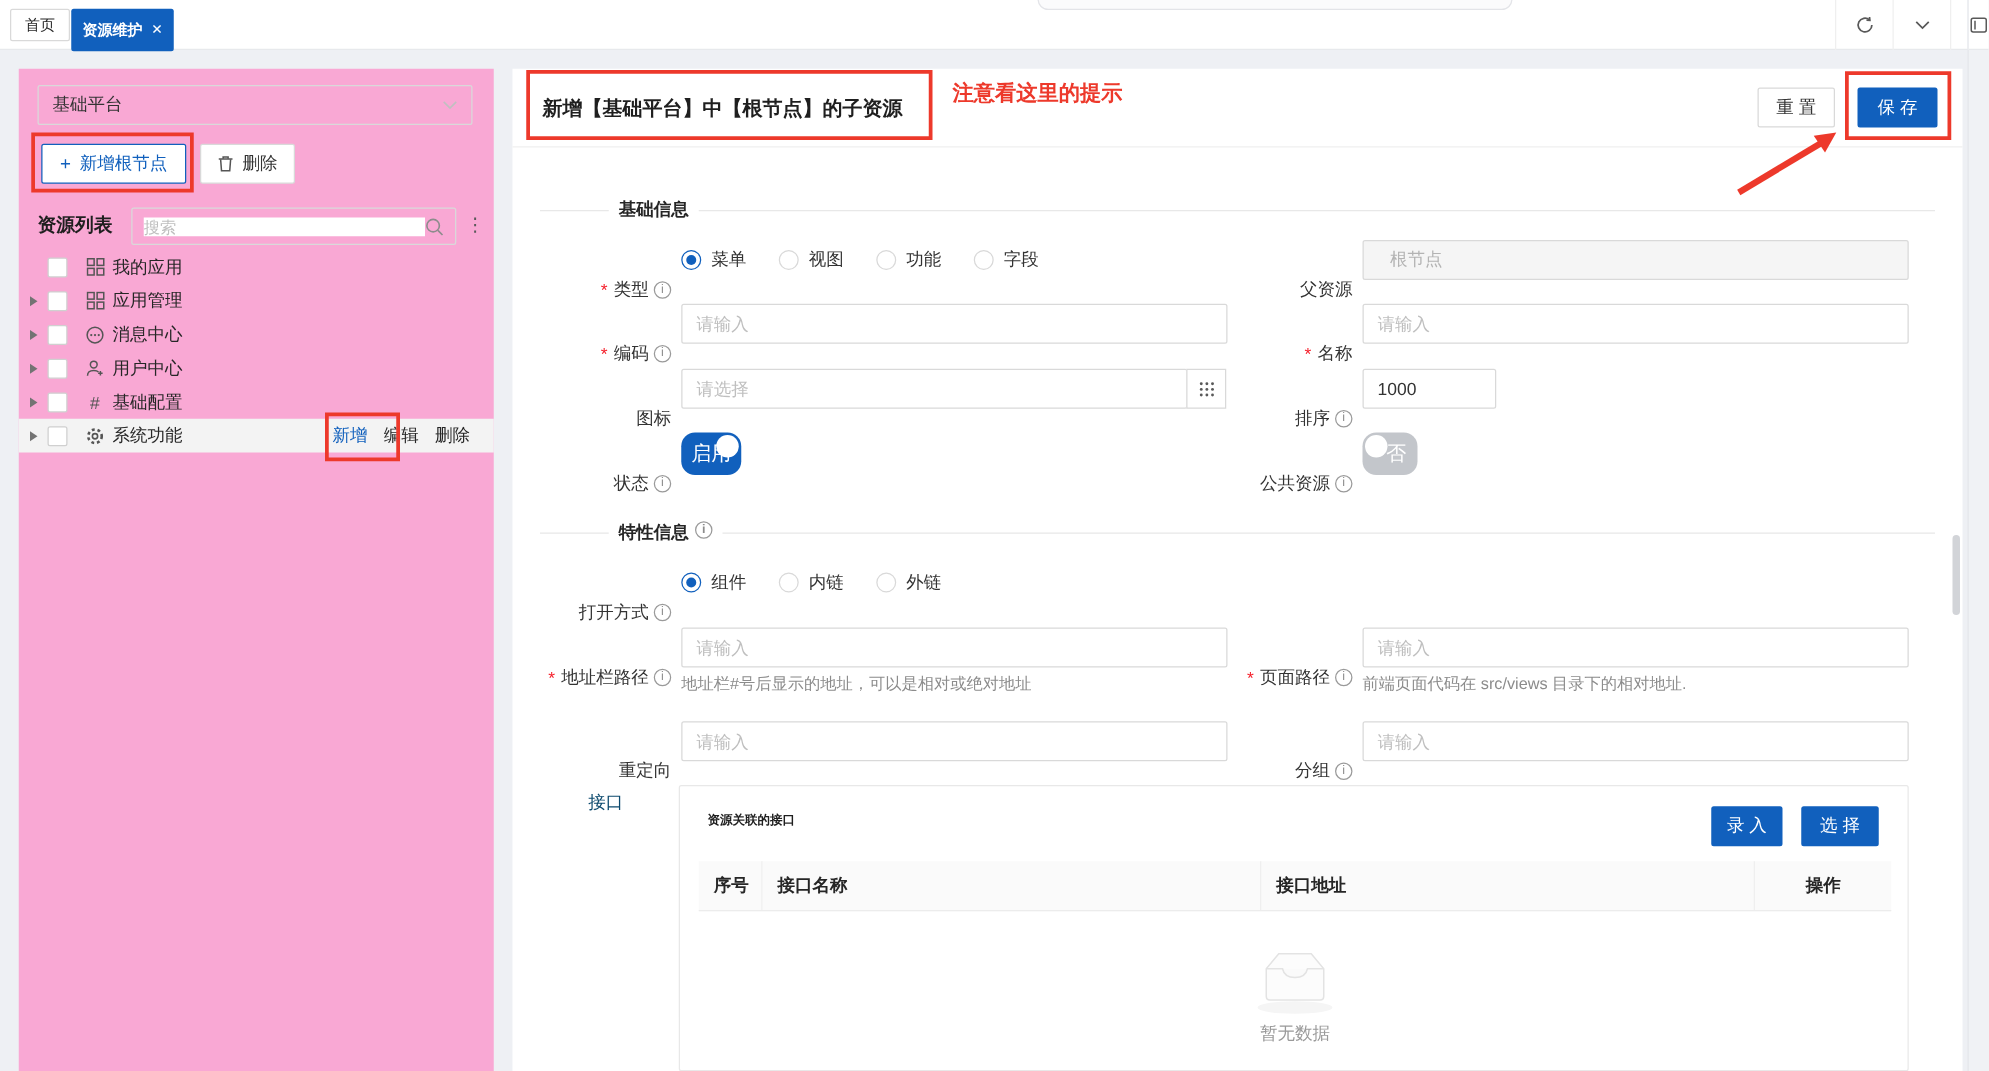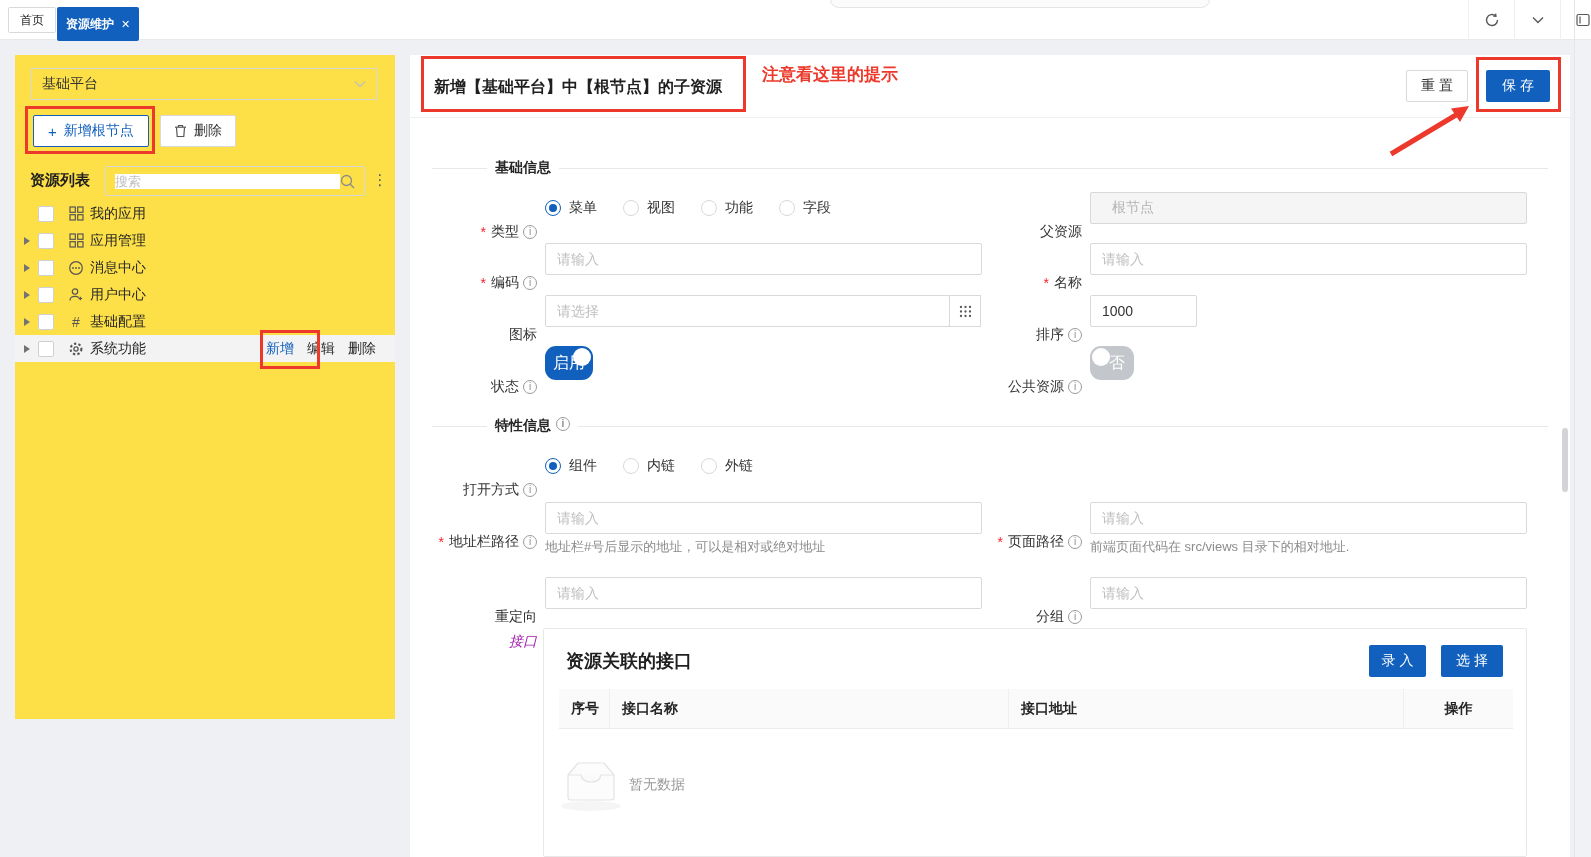--- a/index.html
+++ b/index.html
@@ -16,21 +16,21 @@
   .tab-active { position:absolute; left:57px; top:7px; height:34px; padding:0 9px; background:var(--primary); color:#fff; border-radius:2px; font-size:12px; font-weight:bold; display:flex; align-items:center; gap:7px; cursor:pointer; }
   .tab-close { font-weight:normal; font-size:11px; line-height:1; }
   .tb-cell { position:absolute; top:0; height:40px; width:46px; display:flex; align-items:center; justify-content:center; border-left:1px solid #efefef; cursor:pointer; }
   .tb-refresh { left:1468px; }
   .tb-chevron { left:1514px; }
   .tb-endline { position:absolute; left:1560px; top:0; height:40px; border-left:1px solid #efefef; }
   
   .right-strip { position:absolute; left:1574px; top:0; width:17px; height:857px; background:#f0f2f5; border-left:1px solid #e4e6ea; z-index:3; }
   .right-strip-top { height:40px; background:#fff; border-bottom:1px solid #e7e9ec; display:flex; align-items:center; justify-content:center; cursor:pointer; }
   
-  .sidebar { position:absolute; left:15px; top:55px; width:380px; height:664px; background:#fde047; }
+  .sidebar { position:absolute; left:15px; top:55px; width:380px; height:802px; background:#f9a8d4; }
   .plat-select { position:absolute; left:15px; top:13px; width:348px; height:32px; border:1px solid #d9d9d9; border-radius:2px; display:flex; align-items:center; padding:0 11px; font-size:14px; color:#333; cursor:pointer; }
   .plat-select .grow { flex:1; }
   .btn { display:flex; align-items:center; justify-content:center; gap:7px; height:32px; border-radius:2px; font-size:14px; cursor:pointer; background:#fff; border:1px solid #d9d9d9; color:#333; }
   .btn-add-root { position:absolute; left:18px; top:60px; padding:0 14px; border-color:var(--primary); color:var(--primary); }
   .btn-del { position:absolute; left:145px; top:60px; padding:0 13px; }
   .plus-glyph { font-size:15px; line-height:1; }
   .list-title { position:absolute; left:15px; top:116px; font-size:15px; font-weight:bold; color:#1f1f1f; }
   .search-box { position:absolute; left:90px; top:111px; width:260px; height:30px; border:1px solid #d9d9d9; border-radius:2px; display:flex; align-items:center; padding:0 9px; }
   .search-box input { flex:1; border:none; outline:none; font-size:13px; color:#333; min-width:0; }
   .search-box input::placeholder { color:#bfbfbf; }
@@ -77,31 +77,31 @@
   .rdot { width:16px; height:16px; border-radius:50%; border:1px solid #d9d9d9; background:#fff; position:relative; flex:none; }
   .rdot.on { border-color:var(--primary); }
   .rdot.on::after { content:""; position:absolute; left:3px; top:3px; width:8px; height:8px; border-radius:50%; background:var(--primary); }
   .switch { height:34px; border-radius:11px; position:relative; display:flex; align-items:center; color:#fff; font-size:16px; cursor:pointer; }
   .switch.on { width:48px; background:var(--primary); padding-left:8px; }
   .switch.on::after { content:""; position:absolute; right:2px; top:2px; width:18px; height:18px; border-radius:50%; background:#fff; }
   .switch.off { width:44px; background:#c3c6cb; justify-content:flex-end; padding-right:9px; }
   .switch.off::after { content:""; position:absolute; left:2px; top:2px; width:18px; height:18px; border-radius:50%; background:#fff; }
   .hint { position:absolute; top:483px; font-size:13px; color:#8c8c8c; }
   .hint-l { left:135px; } .hint-r { left:680px; }
-  .api-label { position:absolute; left:22px; top:578px; width:105px; text-align:right; color:#a21caf;font-style:italic; }
+  .api-label { position:absolute; left:22px; top:578px; width:105px; text-align:center; color:#0c4a6e; }
   .api-panel { position:absolute; left:133px; top:573px; width:984px; height:229px; border:1px solid #e8e8e8; border-radius:2px; background:#fff; overflow:hidden; }
-  .api-title { position:absolute; left:22px; top:20px; font-size:18px; font-weight:bold; color:#1f1f1f; }
+  .api-title { position:absolute; left:22px; top:20px; font-size:10px; font-weight:bold; color:#1f1f1f; }
   .btn-enter { position:absolute; left:825px; top:16px; width:57px; }
   .btn-select { position:absolute; left:897px; top:16px; width:62px; }
   .api-table { position:absolute; left:15px; top:60px; width:954px; }
   .thead { display:flex; height:40px; background:#fafafa; border-bottom:1px solid #ececec; align-items:center; font-weight:bold; color:#262626; }
   .th { padding-left:12px; height:100%; display:flex; align-items:center; }
   .th + .th { border-left:1px solid #efefef; }
   .th-0{width:50px} .th-1{width:399px} .th-2{width:395px} .th-3{width:110px; justify-content:center; padding-left:0;}
-  .empty { position:absolute; left:15px; top:128px; width:954px; display:flex; flex-direction:row; align-items:center; gap:6px; }
+  .empty { position:absolute; left:15px; top:128px; width:954px; display:flex; flex-direction:column; align-items:center; gap:6px; }
   .empty-text { font-size:14px; color:#9a9a9a; }
   .scroll-thumb { position:absolute; left:1152px; top:373px; width:6px; height:64px; background:#d2d4d8; border-radius:3px; cursor:pointer; }
   
   .ann-box { position:absolute; border:3px solid var(--annot); z-index:9; pointer-events:none; }
   .ann-text { position:absolute; left:762px; top:63px; font-size:17px; font-weight:bold; color:var(--annot); z-index:9; pointer-events:none; }
   .ann-arrow { position:absolute; left:1385px; top:100px; z-index:9; pointer-events:none; }
   .box-add-root { left:25px; top:106px; width:130px; height:48px; }
   .box-tree-add { left:260px; top:330px; width:60px; height:39px; }
   .box-title { left:421px; top:56px; width:325px; height:56px; }
   .box-save { left:1476px; top:57px; width:85px; height:55px; }

